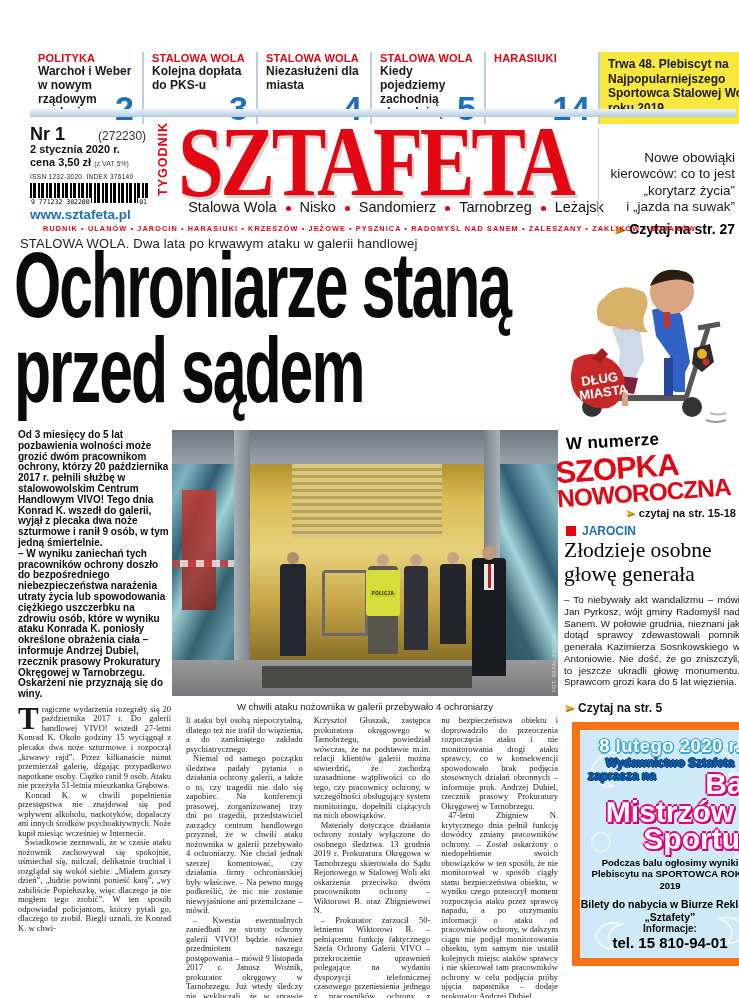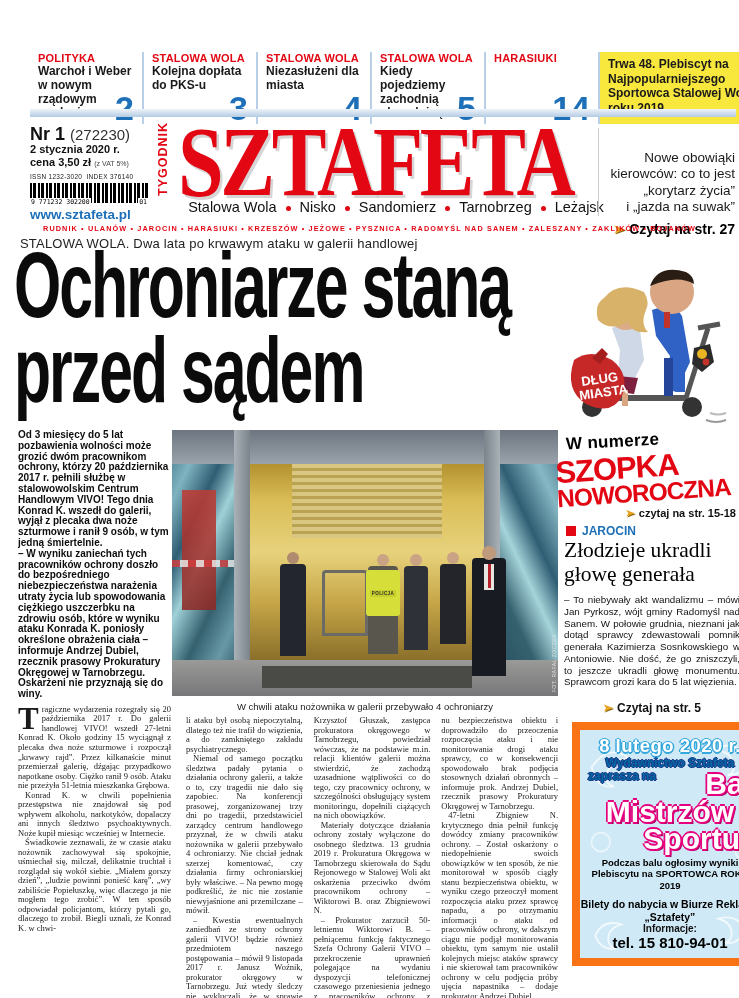--- a/index.html
+++ b/index.html
@@ -11,21 +11,21 @@
   .teaser + .teaser{border-left:2px solid #b9cfe8;}
   .tcat{font-size:11px;font-weight:bold;color:#e30613;letter-spacing:.2px;}
   .ttext{font-size:12px;font-weight:bold;color:#1a1a1a;line-height:1.15;margin-top:1px;}
   .tpage{position:absolute;right:8px;bottom:-4px;font-size:34px;font-weight:bold;color:#1d70b8;}
   .teaser.plebiscyt{flex:0 0 176px;background:#f8e73c;padding:4px 8px;}
   .teaser.plebiscyt .ttext{font-size:12px;line-height:1.22;}
   #bluebar{position:absolute;top:109px;left:30px;width:706px;height:8px;
            background:linear-gradient(to bottom,#eef4fa,#b4cbe3);}
   
   .mh-nr{position:absolute;top:124px;left:30px;font-size:18px;font-weight:bold;}
-  .mh-nr small{font-size:15px;font-weight:normal;color:#333;}
+  .mh-nr small{font-size:12px;font-weight:normal;color:#333;margin-left:28px;}
   .mh-date{position:absolute;top:143px;left:30px;font-size:11px;font-weight:bold;}
   .mh-price{position:absolute;top:156px;left:30px;font-size:11px;font-weight:bold;}
   .mh-price small{font-size:7px;font-weight:normal;color:#444;}
   .mh-issn{position:absolute;top:173px;left:30px;font-size:6.5px;color:#222;letter-spacing:.3px;}
   .mh-barcode{position:absolute;top:183px;left:30px;width:118px;height:20px;
       background:repeating-linear-gradient(90deg,#000 0 2px,#fff 2px 3px,#000 3px 6px,#fff 6px 8px);}
   .mh-bardigits{position:absolute;top:198px;left:30px;width:118px;display:flex;justify-content:space-between;
       font-family:"DejaVu Sans Mono",monospace;font-size:6.5px;background:transparent;color:#000;}
   .mh-bardigits span{background:#fff;padding:0 1px;}
   .mh-site{position:absolute;top:207px;left:30px;font-size:13.5px;font-weight:bold;color:#1d70b8;}
@@ -107,21 +107,21 @@
       transform:rotate(-4deg);line-height:.95;}
   #szopka .s1{font-size:31px;letter-spacing:-1px;}
   #szopka .s2{font-size:24.5px;letter-spacing:-1px;}
   #cta1518{position:absolute;top:507px;left:560px;width:176px;text-align:right;font-size:11px;font-weight:bold;}
   #jarocin-label{position:absolute;top:524px;left:566px;font-size:12px;font-weight:bold;color:#1d70b8;text-align:center;}
   #jarocin-label .sq{display:inline-block;width:10px;height:10px;background:#e30613;margin-right:6px;vertical-align:-1px;}
   #jarocin-head{position:absolute;top:538px;left:564px;width:176px;font-family:"Liberation Serif",serif;
       font-size:21.5px;line-height:1.13;color:#000;}
   #jarocin-body{position:absolute;top:594px;left:564px;width:176px;font-size:9.8px;line-height:1.2;
       text-align:justify;color:#111;}
-  #cta5{position:absolute;top:701px;left:564px;width:176px;text-align:center;font-size:12px;font-weight:bold;}
+  #cta5{position:absolute;top:701px;left:564px;width:176px;text-align:left;font-size:12px;font-weight:bold;}
   
   #ad{position:absolute;top:722px;left:572px;width:196px;height:244px;background:#cfe9f6;
       border:8px solid #f97316;box-sizing:border-box;text-align:center;overflow:hidden;}
   #ad .swirls{position:absolute;top:0;left:0;width:100%;height:100%;}
   .ad-date{position:relative;margin-top:5px;font-size:18.5px;font-weight:bold;color:#fff;letter-spacing:.5px;
       text-shadow:-1.5px 0 #35a8dd,1.5px 0 #35a8dd,0 -1.5px #35a8dd,0 1.5px #35a8dd,1px 1px #2b89b8;}
   .ad-intro{position:relative;font-size:12px;font-weight:bold;color:#0369a1;line-height:1.1;
       text-shadow:-1.2px 0 #1a3a8c,1.2px 0 #1a3a8c,0 -1.2px #1a3a8c,0 1.2px #1a3a8c;}
   .ad-intro2row{position:relative;display:flex;align-items:flex-start;justify-content:space-between;padding:0 8px;}
   .ad-bal{font-size:30px;font-weight:bold;color:#fff;line-height:.92;
@@ -203,21 +203,21 @@
     <div>przed sądem</div>
   </div>
 
   <div id="leftcol">
     <div class="lead">
       <p>Od 3 miesięcy do 5 lat pozbawienia wolności może grozić dwóm pracownikom ochrony, którzy 20 października 2017 r. pełnili służbę w stalowowolskim Centrum Handlowym VIVO! Tego dnia Konrad K. wszedł do galerii, wyjął z plecaka dwa noże szturmowe i ranił 9 osób, w tym jedną śmiertelnie.</p>
       <p>– W wyniku zaniechań tych pracowników ochrony doszło do bezpośredniego niebezpieczeństwa narażenia utraty życia lub spowodowania ciężkiego uszczerbku na zdrowiu osób, które w wyniku ataku Konrada K. poniosły określone obrażenia ciała – informuje Andrzej Dubiel, rzecznik prasowy Prokuratury Okręgowej w Tarnobrzegu. Oskarżeni nie przyznają się do winy.</p>
     </div>
     <div id="col1" class="bodytext">
       <p><span class="dropcap">T</span><span>ragiczne wydarzenia rozegrały się 20 października 2017 r. Do galerii handlowej VIVO! wszedł 27-letni Konrad K. Około godziny 15 wyciągnął z plecaka dwa noże szturmowe i rozpoczął „krwawy rajd”. Przez kilkanaście minut przemierzał galerię, dźgając przypadkowo napotkane osoby. Ciężko ranił 9 osób. Ataku nie przeżyła 51-letnia mieszkanka Grębowa.</span></p>
-      <p class="ind">Konrad K. w chwili popełnienia przestępstwa nie znajdował się pod wpływem alkoholu, narkotyków, dopalaczy ani innych śledztwo psychoaktywnych. Noże kupił miesiąc wcześniej w Internecie.</p>
+      <p class="ind">Konrad K. w chwili popełnienia przestępstwa nie znajdował się pod wpływem alkoholu, narkotyków, dopalaczy ani innych środków psychoaktywnych. Noże kupił miesiąc wcześniej w Internecie.</p>
       <p class="ind">Świadkowie zeznawali, że w czasie ataku nożownik zachowywał się spokojnie, uśmiechał się, milczał, delikatnie truchtał i rozglądał się wokół siebie. „Miałem gorszy dzień”, „ludzie powinni ponieść karę”, „wy zabiliście Popiełuszkę, więc dlaczego ja nie mogłem tego zrobić”. W ten sposób odpowiadał policjantom, którzy pytali go, dlaczego to zrobił. Biegli uznali, że Konrad K. w chwi-</p>
     </div>
   </div>
 
   <div id="photo">
     <div class="ph-glassL"></div>
     <div class="ph-glassR"></div>
     <div class="ph-poster"></div>
     <div class="ph-tape"></div>
     <div class="ph-beam"></div>
@@ -305,21 +305,21 @@
   </svg>
 
   <div id="wnumerze">W numerze</div>
   <div id="szopka">
     <div class="s1">SZOPKA</div>
     <div class="s2">NOWOROCZNA</div>
   </div>
   <div id="cta1518"><span class="arrow">➤</span><span>czytaj na str. 15-18</span></div>
 
   <div id="jarocin-label"><span class="sq"></span><span>JAROCIN</span></div>
-  <div id="jarocin-head">Złodzieje ukradli głowę generała</div>
+  <div id="jarocin-head">Złodzieje osobne głowę generała</div>
   <div id="jarocin-body">– To niebywały akt wandalizmu – mówi Jan Pyrkosz, wójt gminy Radomyśl nad Sanem. W połowie grudnia, nieznani jak dotąd sprawcy zdewastowali pomnik generała Kazimierza Sosnkowskiego w Antoniowie. Nie dość, że go zniszczyli, to jeszcze ukradli głowę monumentu. Sprawcom grozi kara do 5 lat więzienia.</div>
   <div id="cta5"><span class="arrow">➤</span><span>Czytaj na str. 5</span></div>
 
   <div id="ad">
     <svg class="swirls" viewBox="0 0 180 244" xmlns="http://www.w3.org/2000/svg">
       <path d="M6 40 q18 -26 40 -10 q-20 2 -24 18 q-2 10 8 12 q-18 4 -24 -20z" fill="none" stroke="#ffffff" stroke-width="2" opacity="0.7"></path>
       <path d="M172 30 q-14 -22 -34 -8 q16 0 20 14 q2 10 -6 12 q16 2 20 -18z" fill="none" stroke="#ffffff" stroke-width="2" opacity="0.7"></path>
       <path d="M10 220 q8 -18 28 -12 q-14 4 -14 16 q0 8 8 10 q-16 2 -22 -14z" fill="none" stroke="#ffffff" stroke-width="2" opacity="0.7"></path>
       <path d="M170 214 q-8 -18 -28 -12 q14 4 14 16 q0 8 -8 10 q16 2 22 -14z" fill="none" stroke="#ffffff" stroke-width="2" opacity="0.7"></path>
       <circle cx="16" cy="120" r="10" fill="none" stroke="#ffffff" stroke-width="2" opacity="0.55"></circle>

